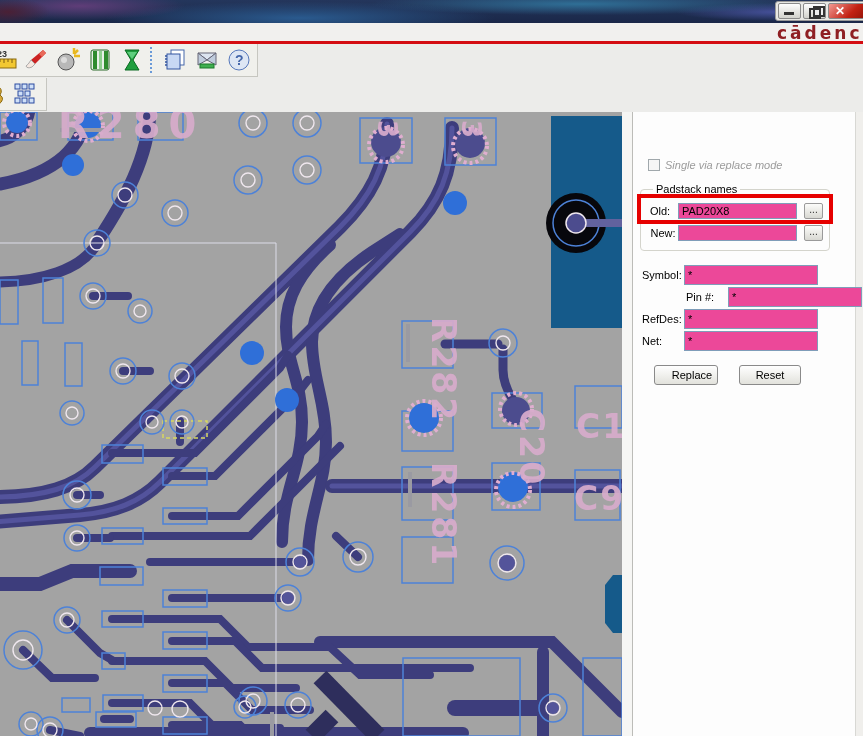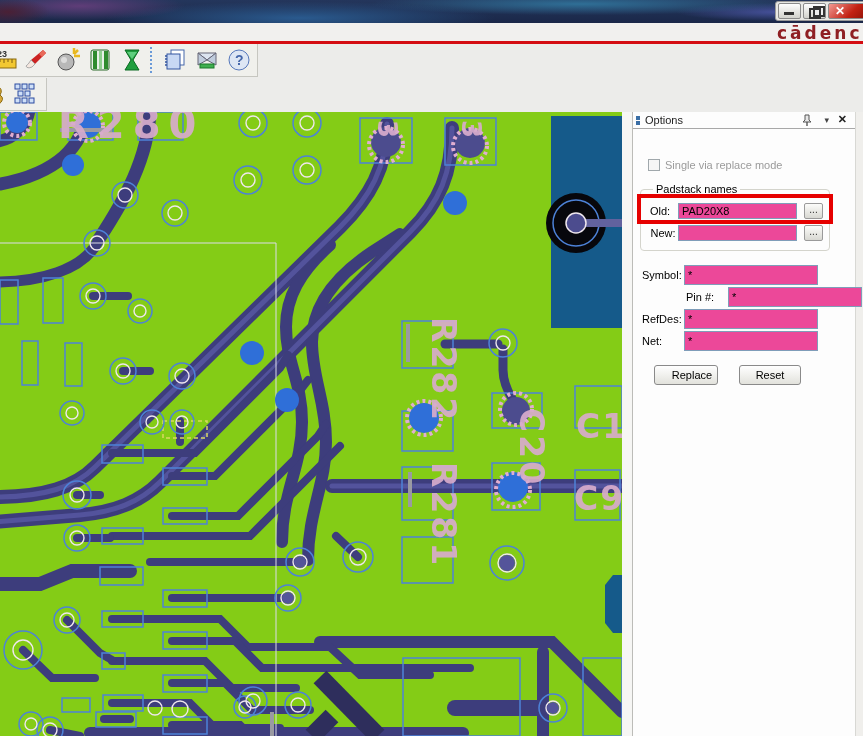--- a/index.html
+++ b/index.html
@@ -22,34 +22,34 @@
 .wbtn.close::after { content:"\2715"; position:absolute; left:6px; top:0px; color:#fff; font-size:12px; font-weight:bold; }
 .logoband { height:18px; background:#f1f0ee; position:relative; overflow:hidden; }
 .cadence { position:absolute; right:-14px; top:0px; font-size:17px; font-weight:bold; letter-spacing:3px; color:#8f1f23; font-family:"DejaVu Sans",sans-serif; }
 .redline { height:3px; }
 .toolbar1 { height:34px; position:relative; }
 .toolbar2 { height:34px; position:relative; }
 .tbgroup { position:absolute; left:0; top:0; height:33px; background:#f0f0ec; border-right:1px solid #c6c6c0; border-bottom:1px solid #c6c6c0; display:flex; align-items:center; }
 .icon { width:26px; height:26px; margin:0 3px; display:flex; align-items:center; justify-content:center; }
 .tbsep { width:7px; height:26px; border-left:2px dotted #6a9ad8; margin:0 2px; }
 .main { display:flex; height:624px; }
-.canvas { width:622px; height:624px; background:#84cc16; position:relative; }
+.canvas { width:622px; height:624px; background:#a3a3a3; position:relative; }
 .splitter { width:11px; background:#f6f6f4; border-right:1px solid #bcbcb8; }
 .panel { width:222px; background:#fdfdfd; position:relative; font-size:11px; color:#000; }
 .panelgray { width:8px; background:#f0efec; border-left:1px solid #d8d8d4; }
 .phead { position:absolute; left:0; top:0; width:100%; height:17px; border-bottom:1px solid #a8a8a8; }
 .pgrip { position:absolute; left:3px; top:4px; width:4px; height:9px; }
 .pgrip i { display:block; width:4px; height:4px; background:#3a6ea5; margin-bottom:1px; }
 .ptitle { position:absolute; left:12px; top:2px; font-size:11px; color:#222; }
 .ppin { position:absolute; right:42px; top:2px; width:12px; height:13px; }
 .parrow { position:absolute; right:26px; top:3px; font-size:9px; color:#444; }
 .pclose { position:absolute; right:8px; top:1px; font-size:11px; color:#222; font-weight:bold; }
 .cbrow { position:absolute; left:15px; top:47px; display:flex; align-items:center; }
 .cbox { width:12px; height:12px; border:1px solid #a0a8ac; background:#f6f6f6; margin-right:5px; }
-.cblabel { color:#9b9b9b; }
+.cblabel { color:#9b9b9b;font-style:italic; }
 .groupbox { position:absolute; left:7px; top:77px; width:190px; height:62px; border:1px solid #d4d4cc; border-radius:4px; }
 .grouplabel { position:absolute; left:12px; top:-7px; background:#fdfdfd; padding:0 3px; }
 .redrect { position:absolute; left:4px; top:82px; width:196px; height:30px; border:4px solid #e60000; z-index:5; }
 .frow { position:absolute; display:flex; align-items:center; }
 .txt { border:1px solid #7f9db9; background:#ec4899; font-size:11px; font-family:"Liberation Sans",sans-serif; padding:0 3px; height:16px; }
 .dots { border:1px solid #9a9a9a; border-radius:2px; background:linear-gradient(#fcfcfa,#d8d8d2); font-size:10px; height:16px; width:19px; text-align:center; line-height:12px; color:#333; }
 .btn { border:1px solid #8a8a8a; border-radius:3px; background:linear-gradient(#ffffff,#e2e2dc); font-size:11px; font-family:"Liberation Sans",sans-serif; height:20px; color:#000; }
 .lbl { color:#000; }
 </style>
 </head>
@@ -357,35 +357,20 @@
         <text x="462" y="8" fill="#d8accc" font-size="26" font-weight="bold" letter-spacing="0" opacity="0.92" transform="rotate(90 462 8)">3</text>
         <text x="432" y="205" fill="#d8accc" font-size="33" font-weight="bold" letter-spacing="3" opacity="0.92" transform="rotate(90 432 205)">R282</text>
         <text x="520" y="296" fill="#d8accc" font-size="33" font-weight="bold" letter-spacing="3" opacity="0.92" transform="rotate(90 520 296)">C20</text>
         <text x="432" y="350" fill="#d8accc" font-size="33" font-weight="bold" letter-spacing="3" opacity="0.92" transform="rotate(90 432 350)">R281</text>
         <text x="576" y="326" fill="#d8accc" font-size="33" font-weight="bold" letter-spacing="2" opacity="0.92">C1</text>
         <text x="574" y="398" fill="#d8accc" font-size="33" font-weight="bold" letter-spacing="2" opacity="0.92">C9</text>
       </svg>
   </div>
   <div class="splitter"></div>
   <div class="panel">
-    <div class="phead">
-      <div class="pgrip">
-          <i></i>
-          <i></i>
-        </div>
-      <div class="ptitle">Options</div>
-      <div class="ppin">
-        <svg width="12" height="13">
-            <path d="M4 1 h4 v5 l2 2 H2 l2 -2 Z" fill="#e8e8e8" stroke="#555" stroke-width="1"></path>
-            <path d="M6 8 v4" stroke="#555" stroke-width="1.4"></path>
-          </svg>
-      </div>
-      <div class="parrow">▾</div>
-      <div class="pclose">✕</div>
-    </div>
     <div class="cbrow">
       <div class="cbox"></div>
       <span class="cblabel">Single via replace mode</span>
     </div>
     <div class="groupbox">
       <span class="grouplabel">Padstack names</span>
     </div>
     <div class="redrect"></div>
     <div class="frow" style="left:17px; top:91px; z-index:6;">
       <span class="lbl" style="width:28px;">Old:</span>

